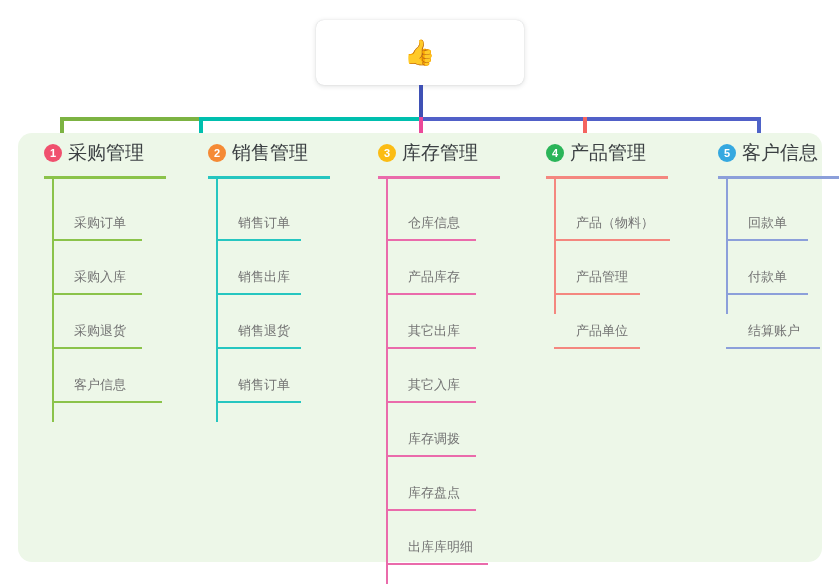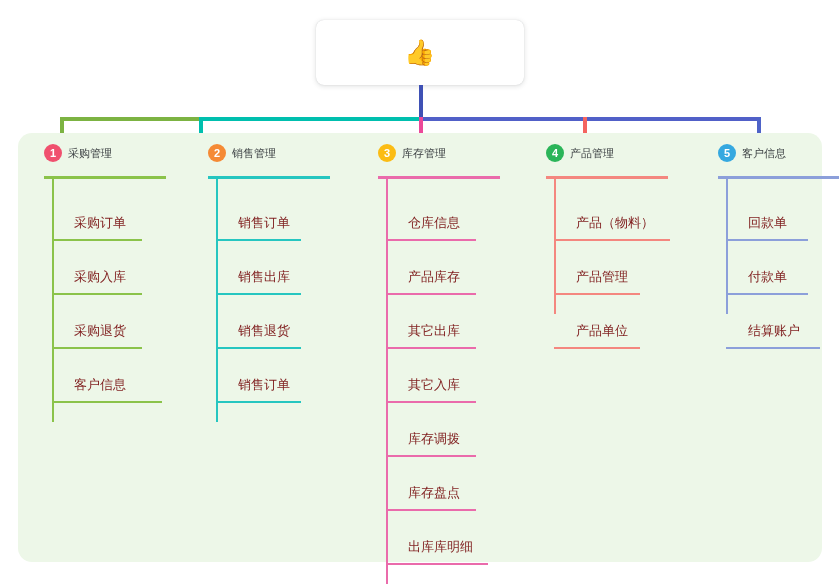--- a/index.html
+++ b/index.html
@@ -101,21 +101,21 @@
     height: 18px;
     border-radius: 50%;
     color: #ffffff;
     font-size: 11px;
     line-height: 18px;
     text-align: center;
     font-weight: bold;
   }
   .col-title {
     margin-left: 24px;
-    font-size: 11px;
+    font-size: 19px;
     color: #3c4043;
     white-space: nowrap;
   }
   .head-rule {
     position: absolute;
     left: 22px;
     top: 36px;
     height: 3px;
   }
 
@@ -130,21 +130,21 @@
   .leaf {
     position: absolute;
     left: 30px;
     height: 54px;
   }
   .leaf-text {
     position: absolute;
     left: 22px;
     top: 12px;
     font-size: 13px;
-    color: #7f1d1d;
+    color: #737373;
     white-space: nowrap;
   }
   .leaf-rule {
     position: absolute;
     left: 0px;
     top: 37px;
     height: 2px;
   }
 </style>
 </head>

